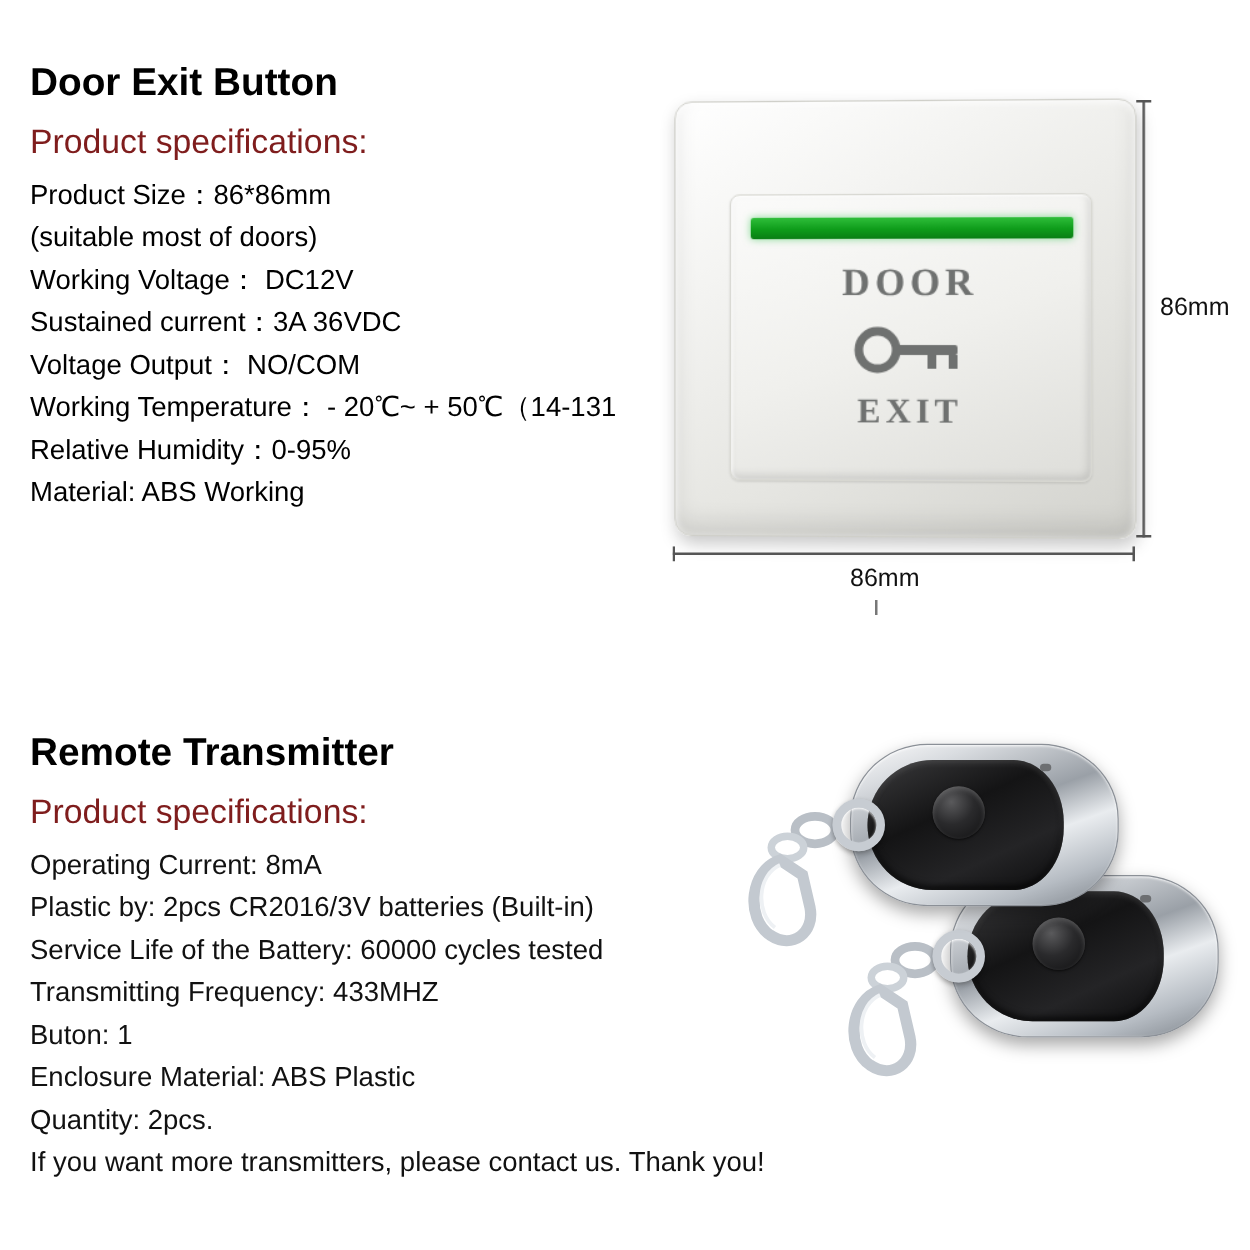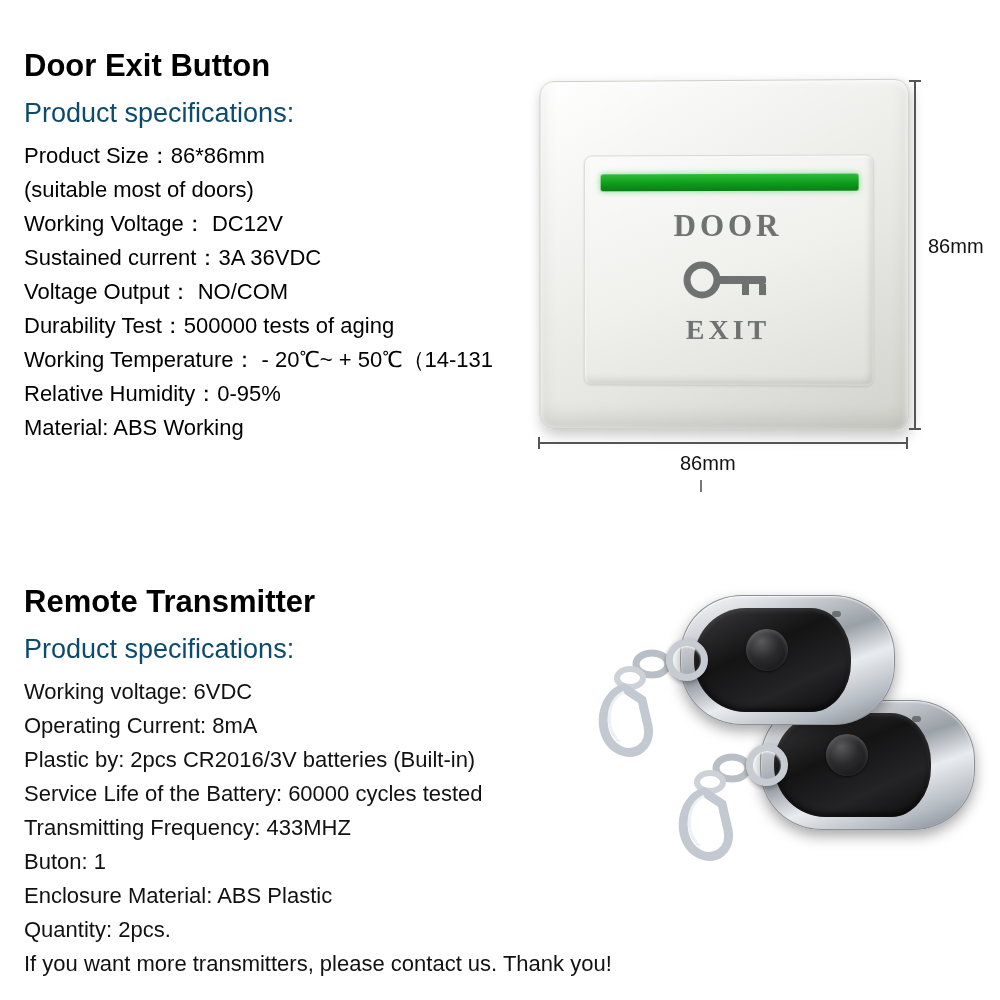--- a/index.html
+++ b/index.html
@@ -36,21 +36,21 @@
     font-size: 31px;
     font-weight: bold;
     letter-spacing: 0px;
     margin: 0 0 14px 0;
     color: #000;
   }
   .subtitle {
     font-size: 27px;
     font-weight: normal;
     margin: 0 0 10px 0;
-    color: #0c4a6e;
+    color: #7f1d1d;
   }
   .spec-line {
     font-size: 22px;
     line-height: 34px;
     color: #000000;
     white-space: nowrap;
   }
 
   
   .photo1 {
@@ -275,21 +275,20 @@
   <div class="section-one">
 
     <div class="spec-block-1">
       <h1 class="title">Door Exit Button</h1>
       <h2 class="subtitle">Product specifications:</h2>
       <div class="spec-line">Product Size：86*86mm</div>
       <div class="spec-line">(suitable most of doors)</div>
       <div class="spec-line">Working Voltage： DC12V</div>
       <div class="spec-line">Sustained current：3A 36VDC</div>
       <div class="spec-line">Voltage Output： NO/COM</div>
-      <div class="spec-line">Durability Test：500000 tests of aging</div>
       <div class="spec-line">Working Temperature： - 20℃~ + 50℃（14-131</div>
       <div class="spec-line">Relative Humidity：0-95%</div>
       <div class="spec-line">Material: ABS Working</div>
     </div>
 
     <div class="photo1">
       <div class="switch-plate">
         <div class="switch-inner">
           <div class="led-bar"></div>
           <div class="btn-text door">DOOR</div>
@@ -310,21 +309,20 @@
       <div class="dim-label-bottom">86mm</div>
       <div class="tiny-mark"></div>
     </div>
   </div>
 
   <div class="section-two">
 
     <div class="spec-block-2">
       <h1 class="title">Remote Transmitter</h1>
       <h2 class="subtitle">Product specifications:</h2>
-      <div class="spec-line2">Working voltage: 6VDC</div>
       <div class="spec-line2">Operating Current: 8mA</div>
       <div class="spec-line2">Plastic by: 2pcs CR2016/3V batteries (Built-in)</div>
       <div class="spec-line2">Service Life of the Battery: 60000 cycles tested</div>
       <div class="spec-line2">Transmitting Frequency: 433MHZ</div>
       <div class="spec-line2">Buton: 1</div>
       <div class="spec-line2">Enclosure Material: ABS Plastic</div>
       <div class="spec-line2">Quantity: 2pcs.</div>
       <div class="spec-line2">If you want more transmitters, please contact us. Thank you!</div>
     </div>
 

